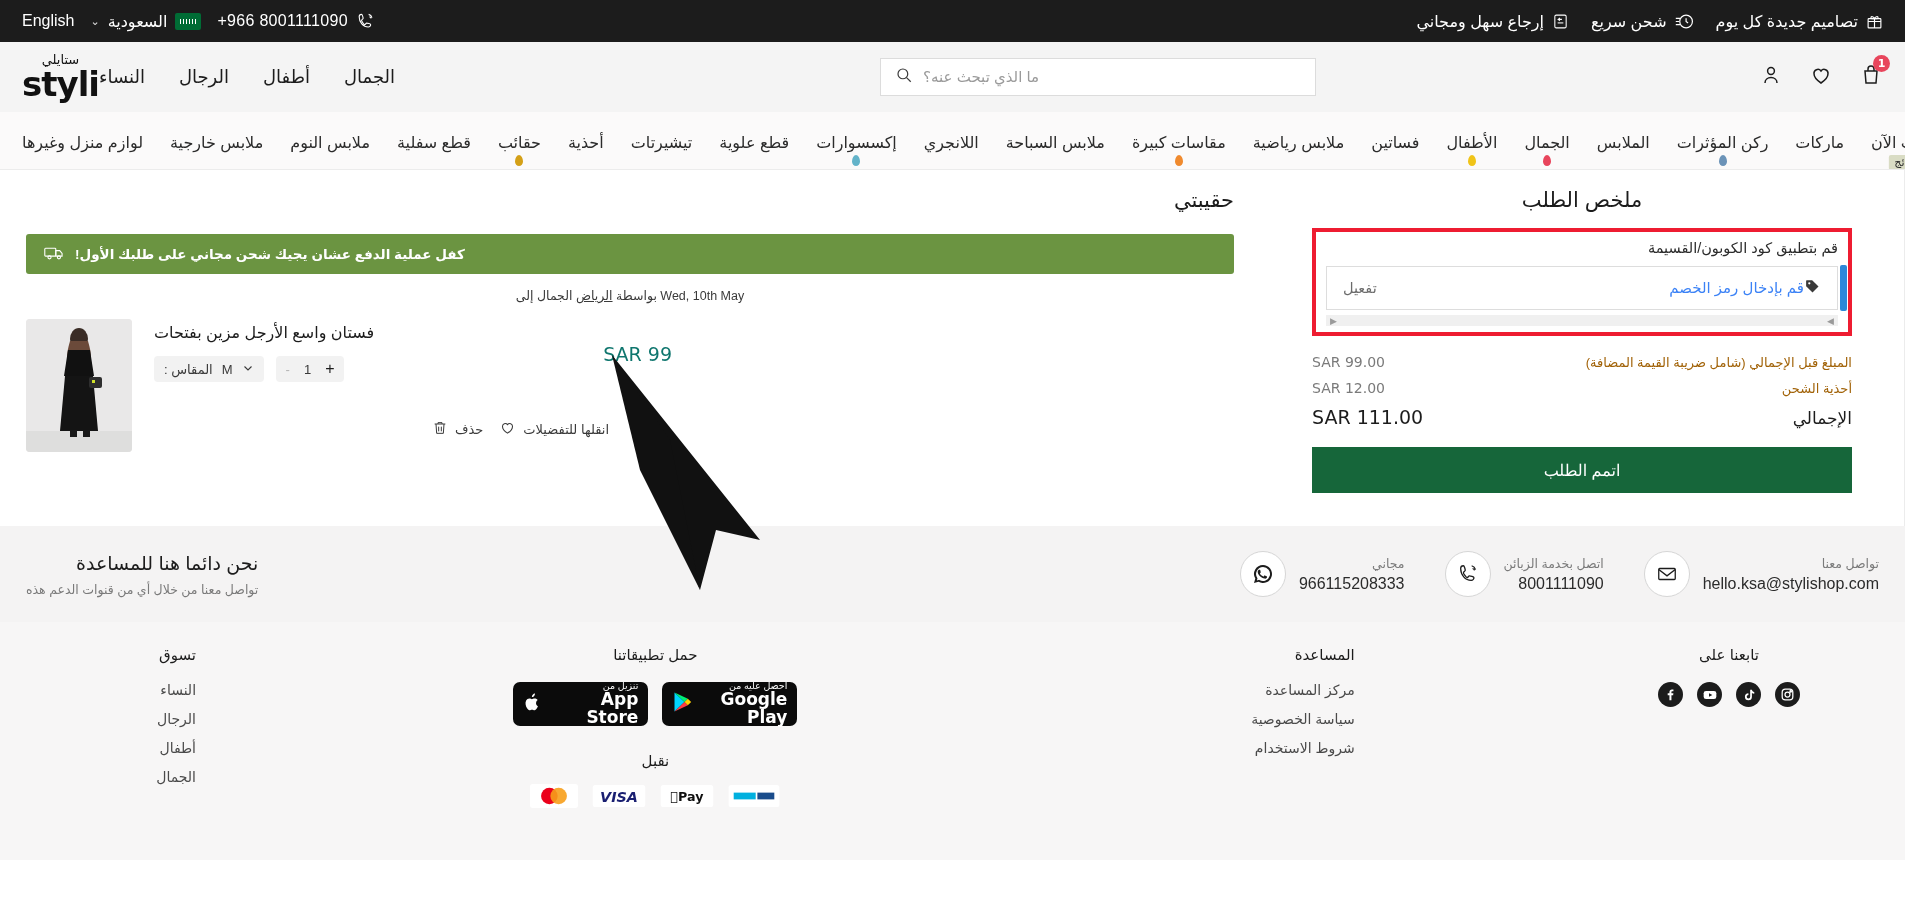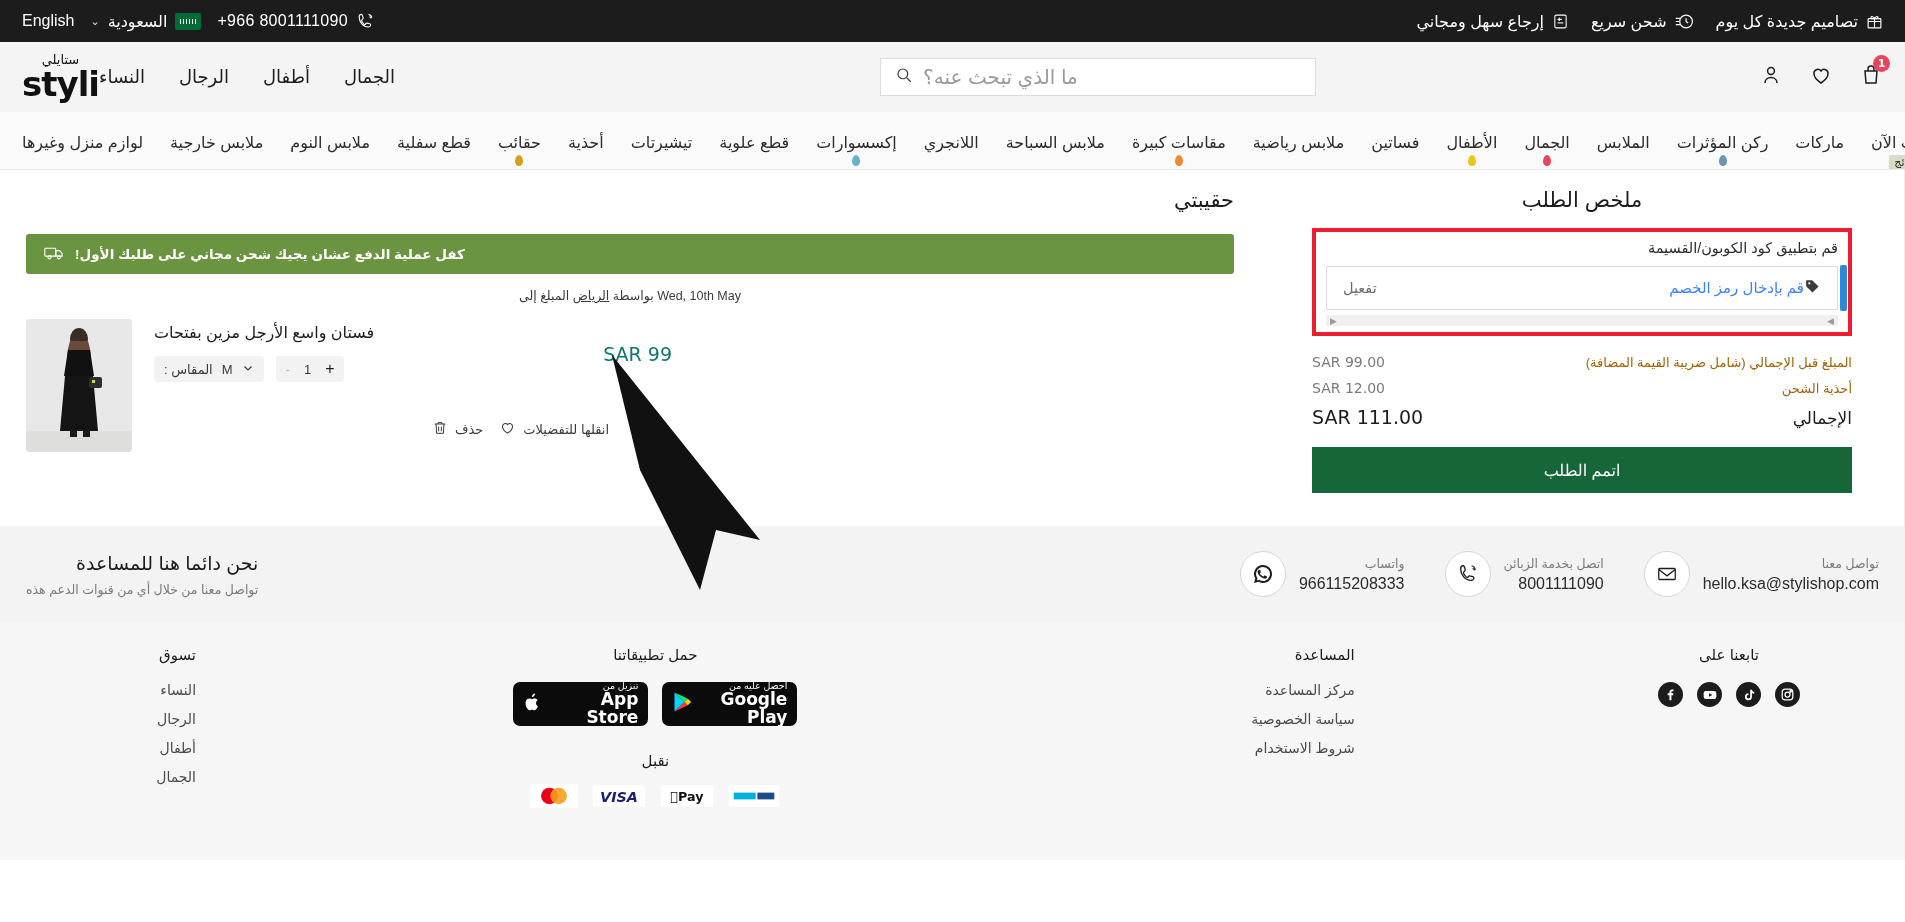--- a/index.html
+++ b/index.html
@@ -47,21 +47,21 @@
     letter-spacing: -1px; font-family: "DejaVu Sans", sans-serif;
   }
   .main-nav { display: flex; align-items: center; gap: 34px; margin-right: 42px; }
   .main-nav a { font-size: 18px; color: #1c1c1c; text-decoration: none; white-space: nowrap; }
   .header-center { flex: 1; display: flex; justify-content: center; }
   .search-box {
     width: 436px; height: 38px; background: #fff; border: 1px solid #dcdcdc;
     display: flex; align-items: center; justify-content: flex-end; gap: 10px;
     padding: 0 14px;
   }
-  .search-ph { color: #9a9a9a; font-size: 20px; }
+  .search-ph { color: #9a9a9a; font-size: 15px; }
   .header-icons { display: flex; align-items: center; gap: 26px; }
   .hicon { position: relative; cursor: pointer; }
   .badge {
     position: absolute; top: -8px; right: -7px;
     background: #e8455c; color: #fff; font-size: 11px; font-weight: 700;
     width: 17px; height: 17px; border-radius: 50%;
     display: flex; align-items: center; justify-content: center;
     font-family: "DejaVu Sans", sans-serif;
   }
 
@@ -409,21 +409,21 @@
           <circle cx="7" cy="14.5" r="2"></circle>
             <circle cx="19" cy="14.5" r="2"></circle>
         </svg>
       </span>
     </div>
 
     <div class="delivery-line">
       <span class="date">Wed, 10th May</span>
       <span>بواسطة</span>
       <span class="city">الرياض</span>
-      <span>المبلغ إلى</span>
+      <span>الجمال إلى</span>
     </div>
 
     <div class="product-row">
       <div class="product-info">
         <div class="product-name">فستان واسع الأرجل مزين بفتحات</div>
         <div class="prod-controls">
           <div class="qty-sel">
             <span class="plus">+</span>
             <span>1</span>
             <span class="minus">-</span>
@@ -500,21 +500,21 @@
       </div>
       <div class="ch-circle">
         <svg width="22" height="22" viewBox="0 0 24 24" fill="none" stroke="#1c1c1c" stroke-width="1.4">
           <path d="M7 3c1 0 2 4 2 5s-2 1.5-2 2.5S10 16 11 16s1.5-2 2.5-2 5 1 5 2-1 3-3 3C9 19 4 13 4 6c0-2 1-3 3-3z"></path>
           <path d="M16 3c2 .6 3.6 2.2 4.2 4.2M17 6c1 .3 1.8 1.1 2.1 2.1"></path>
         </svg>
       </div>
     </div>
     <div class="channel">
       <div class="ch-meta">
-        <div class="ch-label">واتساب</div>
+        <div class="ch-label">مجاني</div>
         <div class="ch-value">966115208333</div>
       </div>
       <div class="ch-circle">
         <svg width="24" height="24" viewBox="0 0 24 24" fill="#1c1c1c">
           <path d="M12 3a9 9 0 0 0-7.7 13.6L3 21l4.5-1.2A9 9 0 1 0 12 3zm0 2a7 7 0 1 1-3.6 13l-.3-.2-2.2.6.6-2.1-.2-.4A7 7 0 0 1 12 5z"></path>
           <path d="M9.3 8.2c-.2-.5-.4-.5-.6-.5h-.5c-.2 0-.5.1-.7.4s-.8.8-.8 2 .8 2.3.9 2.5c.1.2 1.6 2.6 4 3.5 2 .8 2.4.6 2.8.6.4 0 1.3-.5 1.5-1.1.2-.5.2-1 .1-1.1l-.5-.3-1.6-.8c-.2-.1-.4-.1-.5.1l-.7.9c-.1.2-.3.2-.5.1-.2-.1-1-.4-1.9-1.2-.7-.6-1.2-1.4-1.3-1.6-.1-.2 0-.3.1-.4l.4-.5.2-.4v-.4l-.4-1.7z"></path>
         </svg>
       </div>
     </div>
   </div>

